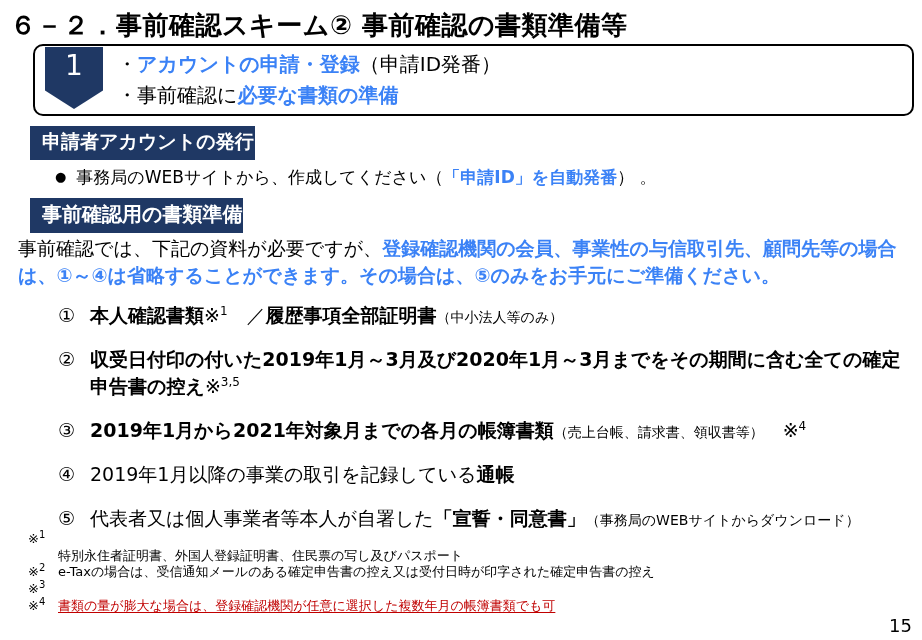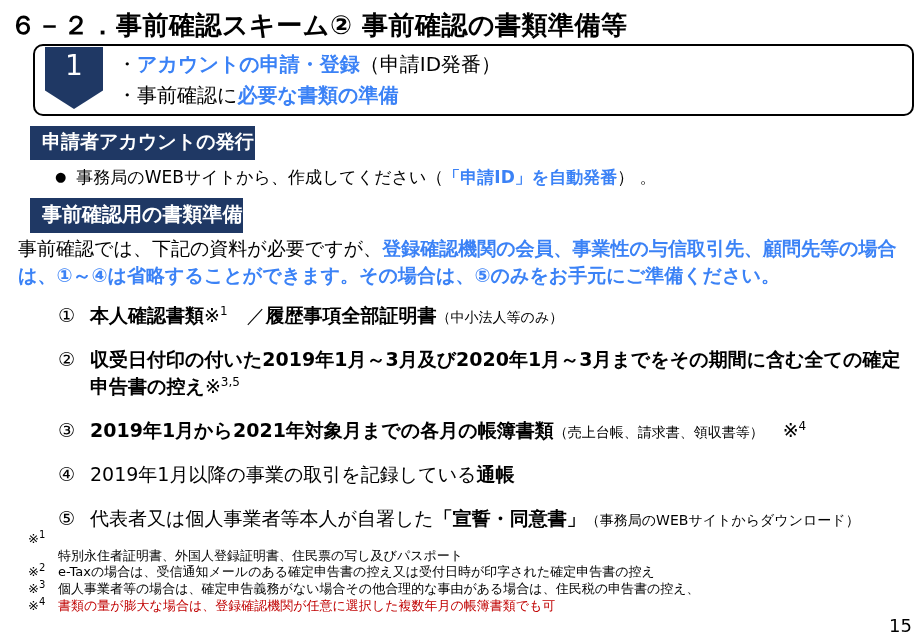--- a/index.html
+++ b/index.html
@@ -39,21 +39,21 @@
   
   .intro{left:18px;top:235px;right:8px;font-size:19px;line-height:1.42;}
   
   .red-u{
     color:#3b82f6;font-weight:bold;
     text-decoration-color:#c00000;
     text-decoration-thickness:2px;text-underline-offset:3px;
   }
   .red-u-thin{
     color:#c00000;
-    text-decoration-color:#c00000;
+    text-decoration:underline;text-decoration-color:#c00000;
     text-decoration-thickness:1px;text-underline-offset:2px;
   }
   .strong-u{
     font-weight:bold;
     text-decoration-thickness:2px;text-underline-offset:3px;
   }
   
   .doc-list{left:58px;top:302px;right:12px;}
   .doc-item{display:flex;font-size:19px;line-height:1.42;margin-bottom:17px;}
   .doc-num{flex:0 0 32px;}
@@ -128,21 +128,21 @@
   <div class="fn-row">
     <span class="fn-mark"><span>※</span><span class="sup">1</span></span>
     <span class="fn-body"><br><span>特別永住者証明書、外国人登録証明書、住民票の写し及びパスポート</span></span>
   </div>
   <div class="fn-row">
     <span class="fn-mark"><span>※</span><span class="sup">2</span></span>
     <span class="fn-body">e-Taxの場合は、受信通知メールのある確定申告書の控え又は受付日時が印字された確定申告書の控え</span>
   </div>
   <div class="fn-row">
     <span class="fn-mark"><span>※</span><span class="sup">3</span></span>
-    <span class="fn-body"><span>個人事業者等の場合は、確定申告義務がない場合その他合理的な事由がある場合は、住民税の申告書の控え、</span><br></span>
+    <span class="fn-body"><br></span>
   </div>
   <div class="fn-row">
     <span class="fn-mark"><span>※</span><span class="sup">4</span></span>
     <span class="fn-body red-u-thin">書類の量が膨大な場合は、登録確認機関が任意に選択した複数年月の帳簿書類でも可</span>
   </div>
 </div>
 
 <div class="abs page-number">15</div>
 
 </body></html>

